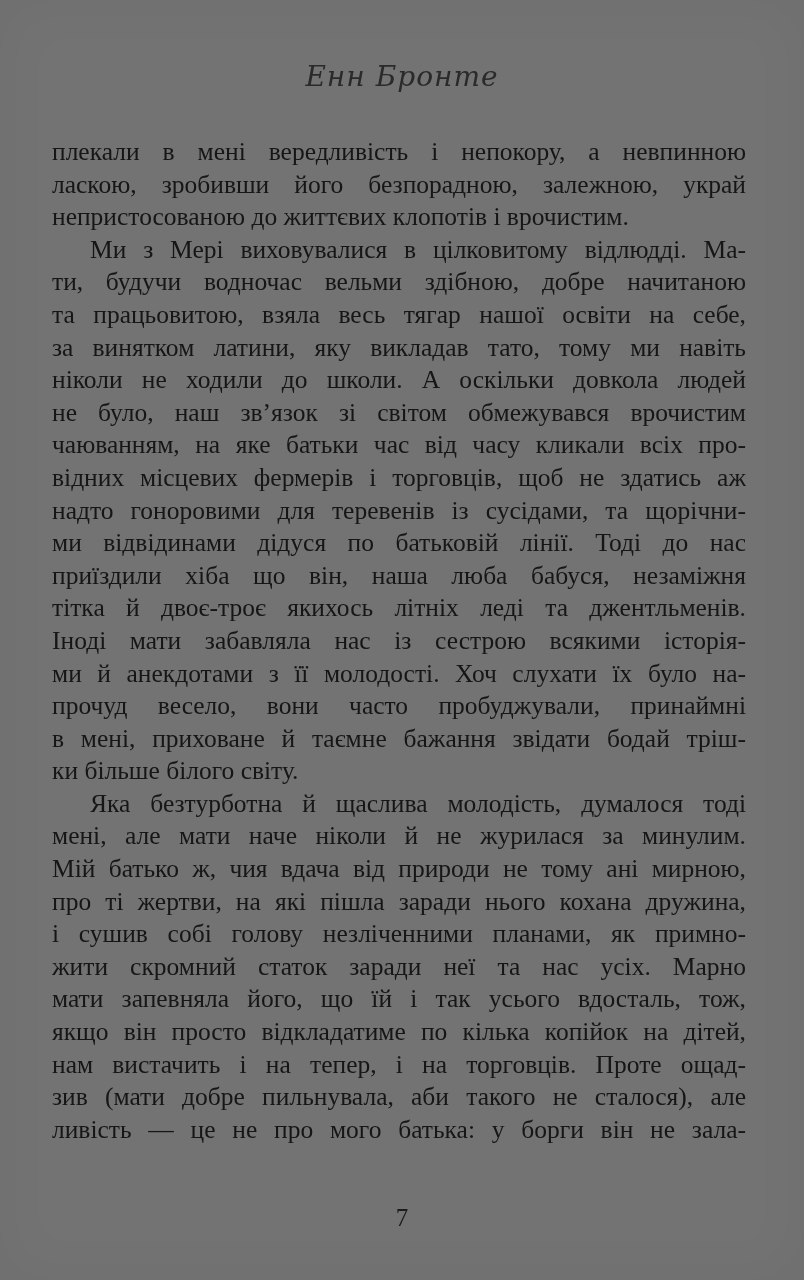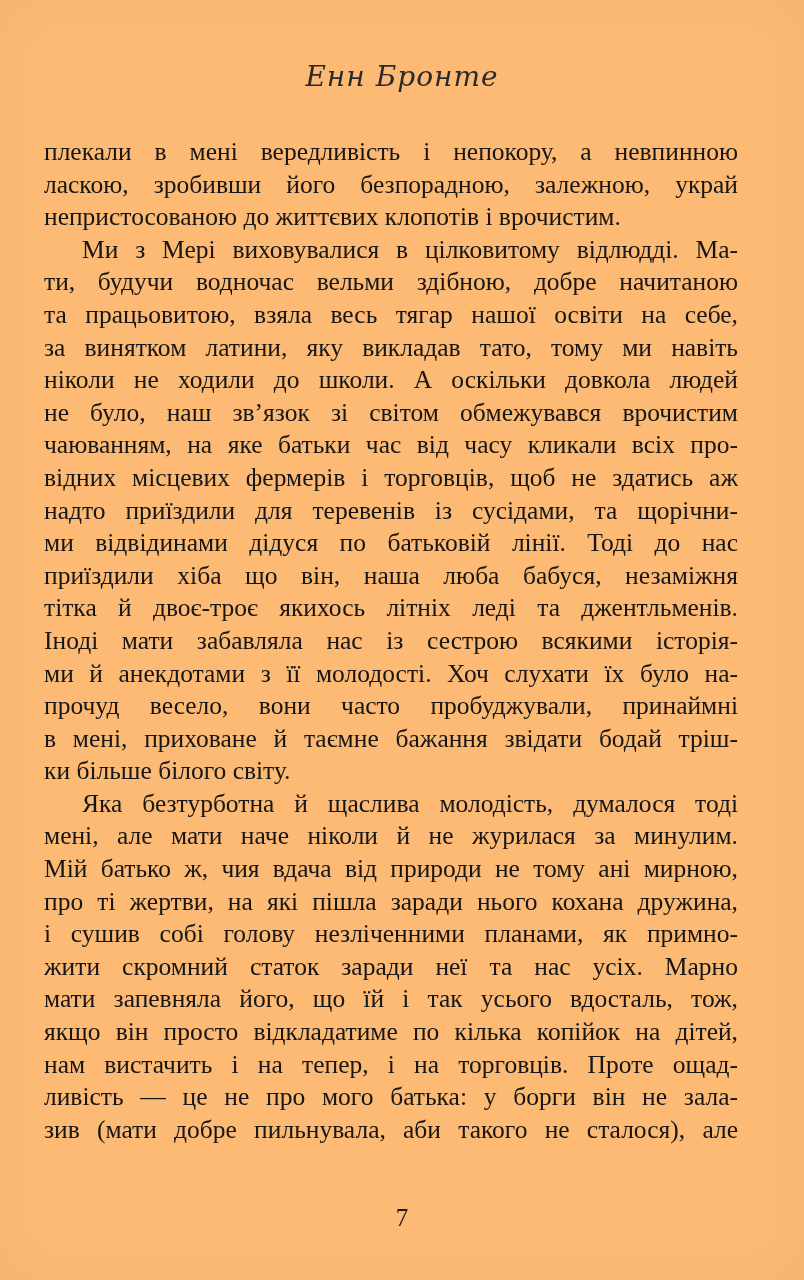--- a/index.html
+++ b/index.html
@@ -11,39 +11,39 @@
     height: 1280px;
     background: #f4f4f2;
     font-family: "Liberation Serif", serif;
     color: #121212;
     overflow: hidden;
   }
   .page {
     position: relative;
     width: 804px;
     height: 1280px;
-    background: #fdba74;
+    background: #737373;
     box-shadow: inset 0 0 60px rgba(0,0,0,0.04);
   }
   .running-header {
     position: absolute;
     top: 60px;
     left: 0;
     width: 100%;
     text-align: center;
     font-family: "DejaVu Serif", serif;
     font-style: italic;
     font-size: 28px;
     letter-spacing: 1px;
     color: #2a2a2a;
   }
   .body-text {
     position: absolute;
     top: 136px;
-    left: 44px;
+    left: 52px;
     width: 694px;
     font-size: 25.5px;
     line-height: 32.6px;
     color: #161616;
   }
   .line {
     text-align: justify;
     text-align-last: justify;
     height: 32.6px;
     overflow: hidden;
@@ -76,36 +76,36 @@
       <div class="line">ласкою, зробивши його безпорадною, залежною, украй</div>
       <div class="line last">непристосованою до життєвих клопотів і врочистим.</div>
       <div class="line indent">Ми з Мері виховувалися в цілковитому відлюдді. Ма-</div>
       <div class="line">ти, будучи водночас вельми здібною, добре начитаною</div>
       <div class="line">та працьовитою, взяла весь тягар нашої освіти на себе,</div>
       <div class="line">за винятком латини, яку викладав тато, тому ми навіть</div>
       <div class="line">ніколи не ходили до школи. А оскільки довкола людей</div>
       <div class="line">не було, наш звʼязок зі світом обмежувався врочистим</div>
       <div class="line">чаюванням, на яке батьки час від часу кликали всіх про-</div>
       <div class="line">відних місцевих фермерів і торговців, щоб не здатись аж</div>
-      <div class="line">надто приїздили для теревенів із сусідами, та щорічни-</div>
+      <div class="line">надто гоноровими для теревенів із сусідами, та щорічни-</div>
       <div class="line">ми відвідинами дідуся по батьковій лінії. Тоді до нас</div>
       <div class="line">приїздили хіба що він, наша люба бабуся, незаміжня</div>
       <div class="line">тітка й двоє-троє якихось літніх леді та джентльменів.</div>
       <div class="line">Іноді мати забавляла нас із сестрою всякими історія-</div>
       <div class="line">ми й анекдотами з її молодості. Хоч слухати їх було на-</div>
       <div class="line">прочуд весело, вони часто пробуджували, принаймні</div>
       <div class="line">в мені, приховане й таємне бажання звідати бодай тріш-</div>
       <div class="line last">ки більше білого світу.</div>
       <div class="line indent">Яка безтурботна й щаслива молодість, думалося тоді</div>
       <div class="line">мені, але мати наче ніколи й не журилася за минулим.</div>
       <div class="line">Мій батько ж, чия вдача від природи не тому ані мирною,</div>
       <div class="line">про ті жертви, на які пішла заради нього кохана дружина,</div>
       <div class="line">і сушив собі голову незліченними планами, як примно-</div>
       <div class="line">жити скромний статок заради неї та нас усіх. Марно</div>
       <div class="line">мати запевняла його, що їй і так усього вдосталь, тож,</div>
       <div class="line">якщо він просто відкладатиме по кілька копійок на дітей,</div>
       <div class="line">нам вистачить і на тепер, і на торговців. Проте ощад-</div>
+      <div class="line">зив (мати добре пильнувала, аби такого не сталося), але</div>
       <div class="line">ливість — це не про мого батька: у борги він не зала-</div>
-      <div class="line">зив (мати добре пильнувала, аби такого не сталося), але</div>
     </div>
 
   <div class="page-number">7</div>
 </div>
 
 </body></html>

